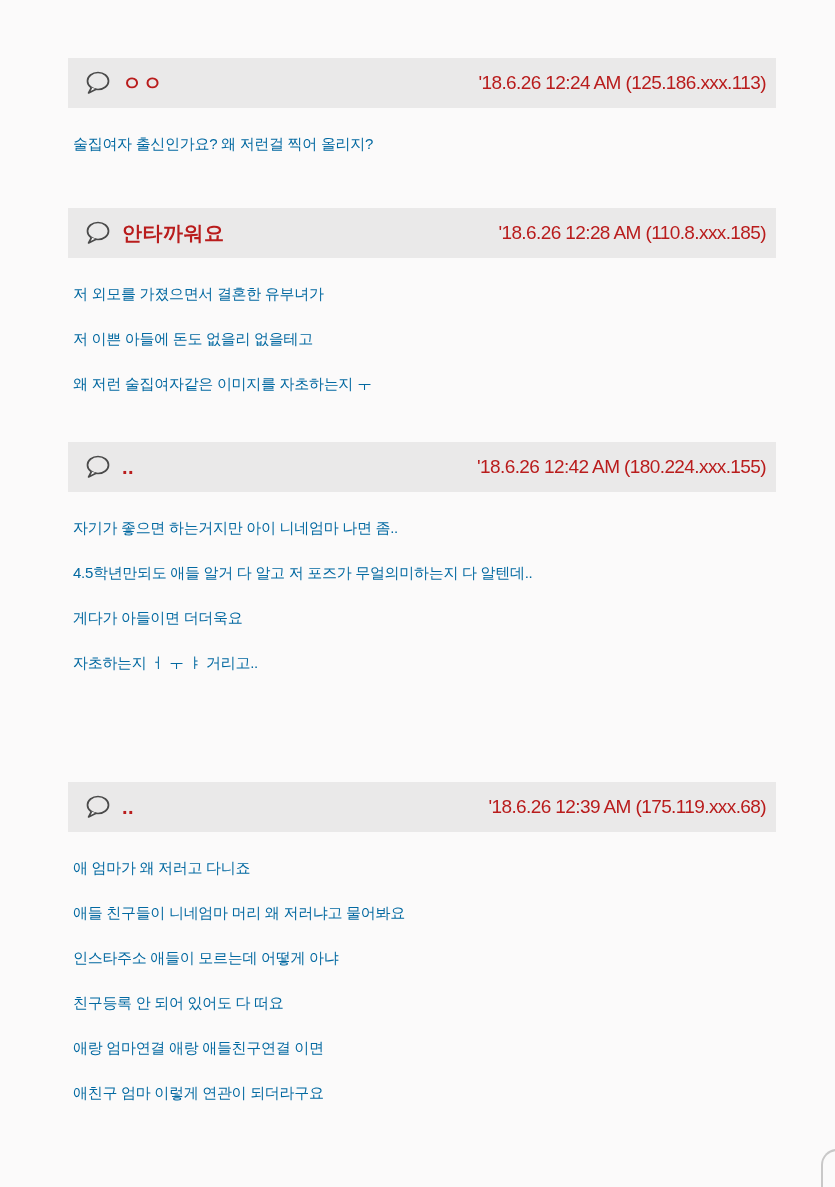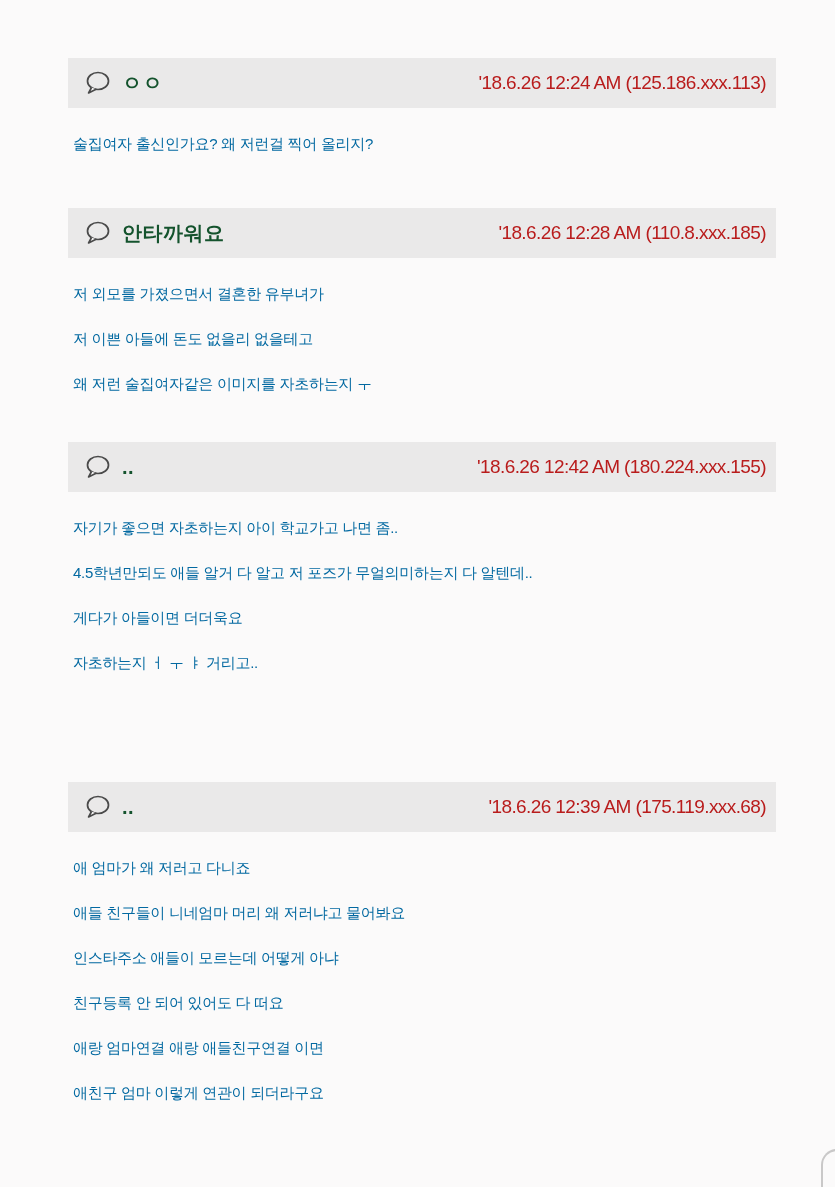--- a/index.html
+++ b/index.html
@@ -34,21 +34,21 @@
   .bubble-icon {
     display: inline-flex;
     align-items: center;
     flex: 0 0 auto;
   }
 
   .author {
     margin-left: 10px;
     font-size: 20px;
     font-weight: bold;
-    color: #14532d;
+    color: #b91c1c;
     letter-spacing: 0.5px;
     white-space: nowrap;
   }
 
   .timestamp {
     margin-left: auto;
     font-size: 19px;
     letter-spacing: -0.6px;
     color: #b91c1c;
     white-space: nowrap;
@@ -119,21 +119,21 @@
     <span class="bubble-icon">
       <svg width="28" height="26" viewBox="0 0 28 26">
         <ellipse cx="14" cy="11" rx="10.5" ry="8.5" fill="none" stroke="#4a4a4a" stroke-width="1.7"></ellipse>
         <path d="M7.5 17.5 L4.6 23 L12 19.2" fill="#fbfafa" stroke="#4a4a4a" stroke-width="1.7" stroke-linejoin="round"></path>
       </svg>
     </span>
     <span class="author">..</span>
     <span class="timestamp">'18.6.26 12:42 AM (180.224.xxx.155)</span>
   </div>
   <div class="comment-body">
-    <div class="comment-line">자기가 좋으면 자초하는지 아이 학교가고 나면 좀..</div>
+    <div class="comment-line">자기가 좋으면 하는거지만 아이 니네엄마 나면 좀..</div>
     <div class="comment-line">4.5학년만되도 애들 알거 다 알고 저 포즈가 무얼의미하는지 다 알텐데..</div>
     <div class="comment-line">게다가 아들이면 더더욱요</div>
     <div class="comment-line">자초하는지 ㅓ ㅜ ㅑ 거리고..</div>
   </div>
 </div>
 
 <div class="comment" style="top:782px">
   <div class="comment-header">
     <span class="bubble-icon">
       <svg width="28" height="26" viewBox="0 0 28 26">

